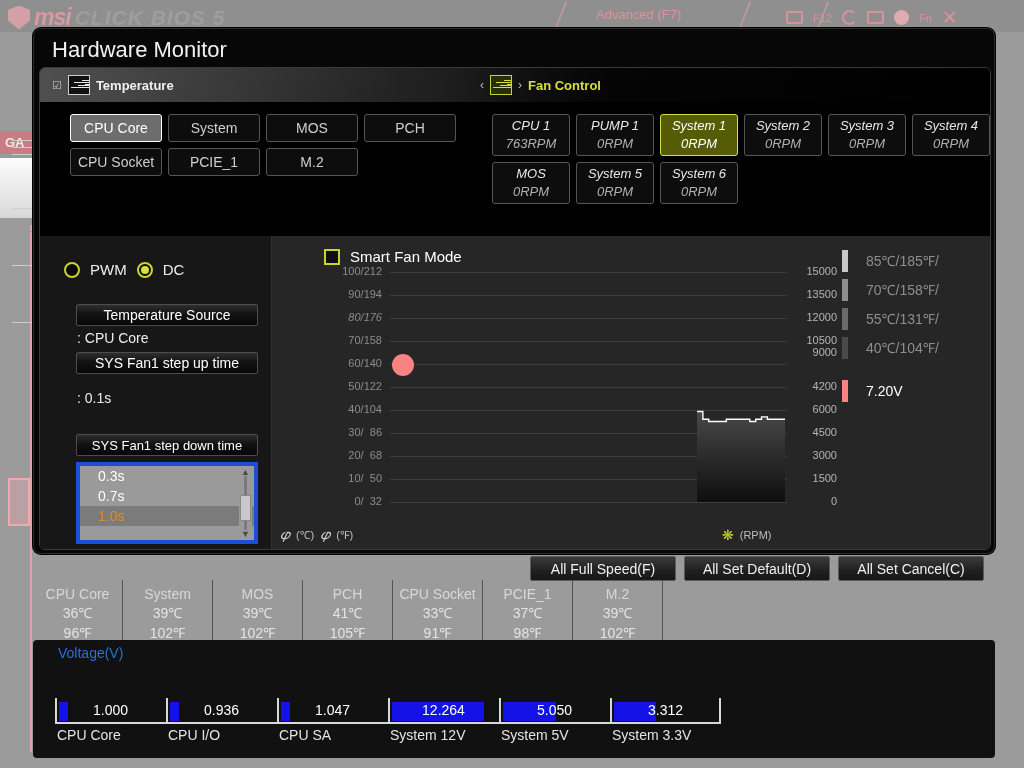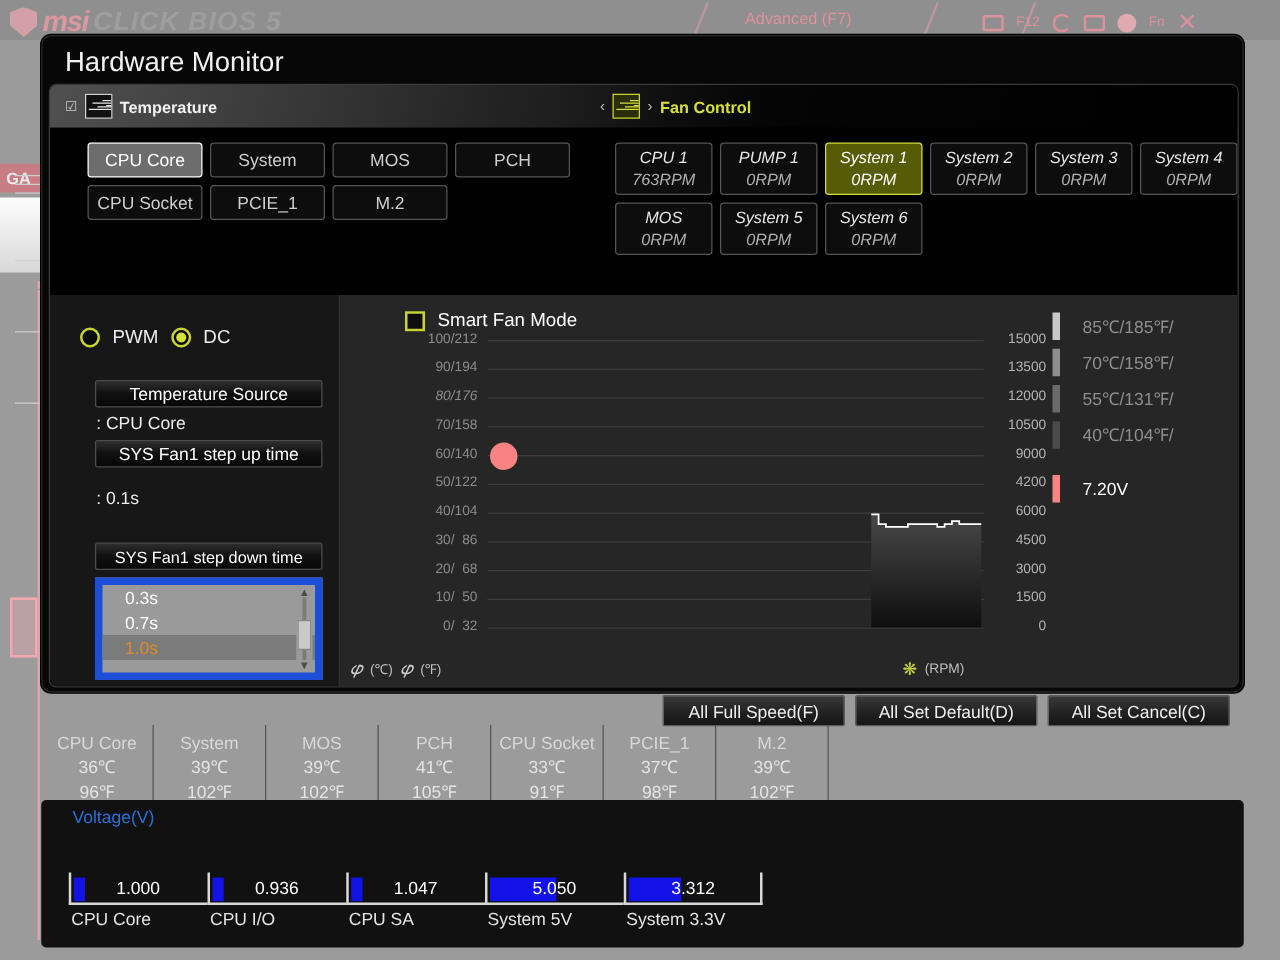--- a/index.html
+++ b/index.html
@@ -185,21 +185,21 @@
     background: linear-gradient(180deg, #2e2e2e 0%, #111 48%, #080808 100%);
     border: 1px solid #4d4d4d; border-radius: 2px;
     color: #ffffff; font-size: 14px;
     display: flex; align-items: center; justify-content: center;
     cursor: pointer;
   }
   .field-val { position: absolute; left: 37px; color: #ededed; font-size: 14px; }
 
   #dropdown {
     position: absolute; left: 36px; top: 226px; width: 182px; height: 82px;
-    background: #9a9a9a; border: 6px solid #1d4ed8;
+    background: #9a9a9a; border: 4px solid #1d4ed8;
     overflow: hidden;
   }
   .dd-item {
     height: 20px; display: flex; align-items: center;
     padding-left: 18px; font-size: 14px; color: #ffffff; cursor: pointer;
   }
   .dd-item.sel { background: #7b7b7b; color: #e08b28; }
   #dd-scrollbar {
     position: absolute; right: 2px; top: 2px; width: 13px; bottom: 2px;
     background: #9a9a9a;
@@ -458,21 +458,21 @@
             <div class="yl-left" style="right: 0px; left: 20px; width: 90px; top: 52px;">90/194</div>
             <div class="yl-right" style="left: 523px; top: 52px;">13500</div>
             <div class="gridline" style="left: 118px; width: 397px; top: 82px;"></div>
             <div class="yl-left" style="right: 0px; left: 20px; width: 90px; top: 75px; font-style: italic;">80/176</div>
             <div class="yl-right" style="left: 523px; top: 75px;">12000</div>
             <div class="gridline" style="left: 118px; width: 397px; top: 105px;"></div>
             <div class="yl-left" style="right: 0px; left: 20px; width: 90px; top: 98px;">70/158</div>
             <div class="yl-right" style="left: 523px; top: 98px;">10500</div>
             <div class="gridline" style="left: 118px; width: 397px; top: 128px;"></div>
             <div class="yl-left" style="right: 0px; left: 20px; width: 90px; top: 121px;">60/140</div>
-            <div class="yl-right" style="left: 523px; top: 121px;">9000</div>
+            <div class="yl-right" style="left: 523px; top: 110px;">9000</div>
             <div class="gridline" style="left: 118px; width: 397px; top: 151px;"></div>
             <div class="yl-left" style="right: 0px; left: 20px; width: 90px; top: 144px;">50/122</div>
             <div class="yl-right" style="left: 523px; top: 144px;">4200</div>
             <div class="gridline" style="left: 118px; width: 397px; top: 174px;"></div>
             <div class="yl-left" style="right: 0px; left: 20px; width: 90px; top: 167px;">40/104</div>
             <div class="yl-right" style="left: 523px; top: 167px;">6000</div>
             <div class="gridline" style="left: 118px; width: 397px; top: 197px;"></div>
             <div class="yl-left" style="right: 0px; left: 20px; width: 90px; top: 190px;">30/  86</div>
             <div class="yl-right" style="left: 523px; top: 190px;">4500</div>
             <div class="gridline" style="left: 118px; width: 397px; top: 220px;"></div>
@@ -599,20 +599,26 @@
         <div class="volt-name">CPU I/O</div>
       </div>
       <div class="volt-cell">
         <div class="volt-bracket"></div>
         <div class="volt-fill" style="width: 9.09px; background: rgb(19, 19, 232);"></div>
         <div class="volt-num">1.047</div>
         <div class="volt-name">CPU SA</div>
       </div>
       <div class="volt-cell">
         <div class="volt-bracket"></div>
+        <div class="volt-fill" style="width: 91.91px; background: rgb(19, 19, 232);"></div>
+        <div class="volt-num">12.264</div>
+        <div class="volt-name">System 12V</div>
+      </div>
+      <div class="volt-cell">
+        <div class="volt-bracket"></div>
         <div class="volt-fill" style="width: 52.52px; background: rgb(19, 19, 232);"></div>
         <div class="volt-num">5.050</div>
         <div class="volt-name">System 5V</div>
       </div>
       <div class="volt-cell">
         <div class="volt-bracket"></div>
         <div class="volt-fill" style="width: 42.42px; background: rgb(19, 19, 232);"></div>
         <div class="volt-num">3.312</div>
         <div class="volt-name">System 3.3V</div>
       </div>

